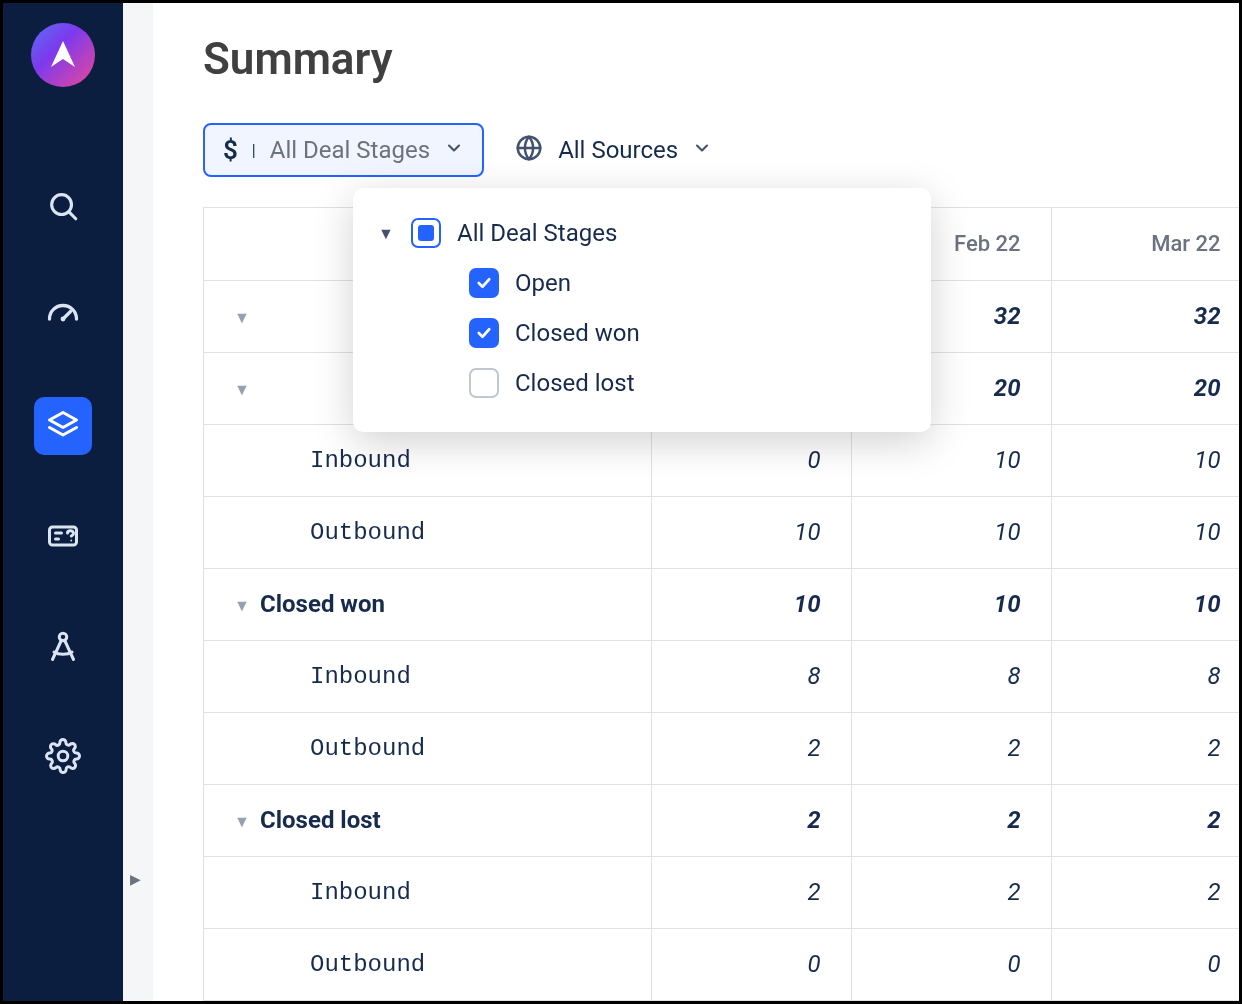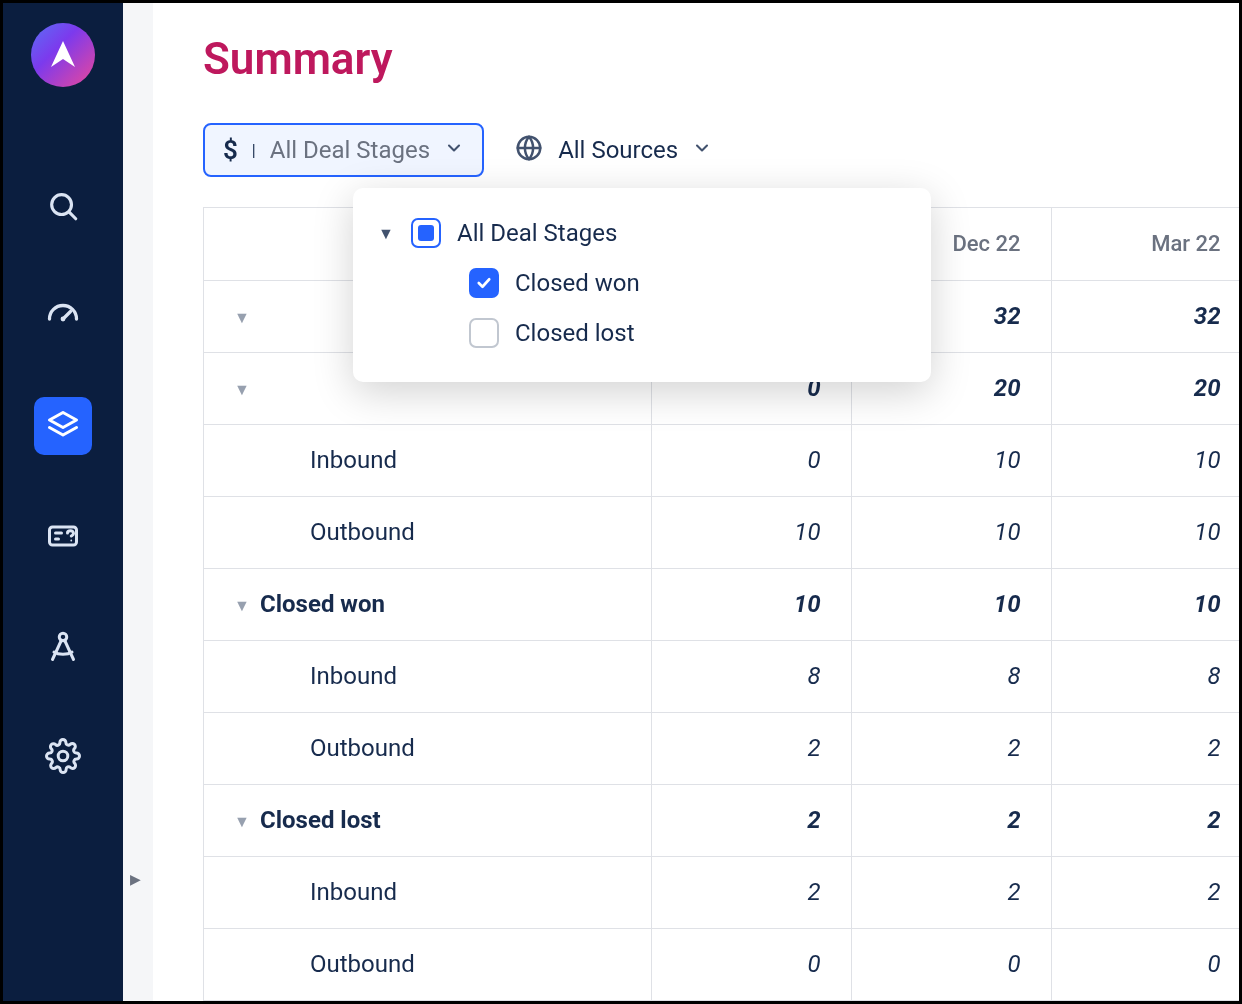--- a/index.html
+++ b/index.html
@@ -14,21 +14,21 @@
   .nav-item.active { background: #2563ff; }
   .nav-item svg { stroke: #dbe4f3; }
   .nav-item.active svg { stroke: #fff; }
   
   
   .divider { width: 30px; background: #f5f6f8; flex-shrink: 0; position: relative; }
   .collapse-caret { position: absolute; top: 868px; left: 7px; color: #6b7280; font-size: 14px; }
   
   
   .main { flex: 1; background: #fff; padding: 30px 0 0 50px; position: relative; overflow: hidden; }
-  .page-title { font-size: 44px; font-weight: 600; color: #be185d; margin-bottom: 38px; }
+  .page-title { font-size: 44px; font-weight: 600; color: #404040; margin-bottom: 38px; }
   
   
   .filters { display: flex; align-items: center; gap: 30px; margin-bottom: 30px; }
   .filter-chip { display: flex; align-items: center; gap: 14px; border: 2px solid #2563ff; background: #f0f5ff; border-radius: 8px; padding: 10px 18px; cursor: pointer; }
   .filter-chip .dollar { font-size: 26px; font-weight: 600; color: #172b4d; }
   .filter-chip .placeholder { font-size: 24px; color: #6b7280; }
   .filter-chip .chev { color: #42526e; }
   .filter-plain { display: flex; align-items: center; gap: 14px; cursor: pointer; }
   .filter-plain .globe { color: #42526e; }
   .filter-plain .label { font-size: 24px; font-weight: 400; color: #172b4d; }
@@ -49,21 +49,21 @@
   
   
   .table-wrap { border-top: 1px solid #dfe1e6; border-left: 1px solid #dfe1e6; }
   table { border-collapse: collapse; width: 100%; table-layout: fixed; }
   th, td { border-right: 1px solid #dfe1e6; border-bottom: 1px solid #dfe1e6; padding: 0 30px; height: 72px; font-size: 24px; color: #172b4d; }
   th { font-weight: 500; color: #6b7280; text-align: right; font-size: 22px; }
   th.label-col { text-align: left; }
   td.num { text-align: right; font-style: italic; }
   td.label-cell { text-align: left; }
   tr.group td { font-weight: 700; }
-  tr.sub td.label-cell { padding-left: 106px; font-weight: 400; }
+  tr.sub td.label-cell { padding-left: 106px; font-weight: 400; font-family: Liberation Mono, monospace; }
   .row-caret { display: inline-block; width: 26px; color: #97a0af; font-size: 16px; vertical-align: middle; }
   col.c0 { width: 447px; }
   col.c1 { width: 200px; }
   col.c2 { width: 200px; }
   col.c3 { width: 200px; }
 </style>
 </head>
 <body>
 
 <div class="app">
@@ -158,21 +158,21 @@
         <colgroup>
             <col class="c0">
             <col class="c1">
             <col class="c2">
             <col class="c3">
           </colgroup>
         <thead>
           <tr>
             <th class="label-col"></th>
             <th>2</th>
-            <th>Dec 22</th>
+            <th>Feb 22</th>
             <th>Mar 22</th>
           </tr>
         </thead>
         <tbody id="tbody">
             <tr class="group">
               <td class="label-cell"><span class="row-caret">▼</span><span></span></td>
               <td class="num">2</td>
               <td class="num">32</td>
               <td class="num">32</td>
             </tr>
@@ -240,20 +240,28 @@
         <span class="dd-check indeterminate"></span>
         <span class="dd-label">All Deal Stages</span>
       </div>
       <div id="dd-options">
           <div class="dd-row child">
             <span class="dd-check checked">
               <svg width="18" height="18" viewBox="0 0 24 24" fill="none" stroke-width="3.5" stroke-linecap="round" stroke-linejoin="round">
                 <polyline points="5 12 10 17 19 7"></polyline>
               </svg>
             </span>
+            <span class="dd-label">Open</span>
+          </div>
+          <div class="dd-row child">
+            <span class="dd-check checked">
+              <svg width="18" height="18" viewBox="0 0 24 24" fill="none" stroke-width="3.5" stroke-linecap="round" stroke-linejoin="round">
+                <polyline points="5 12 10 17 19 7"></polyline>
+              </svg>
+            </span>
             <span class="dd-label">Closed won</span>
           </div>
           <div class="dd-row child">
             <span class="dd-check unchecked"></span>
             <span class="dd-label">Closed lost</span>
           </div>
         </div>
     </div>
 
   </div>

